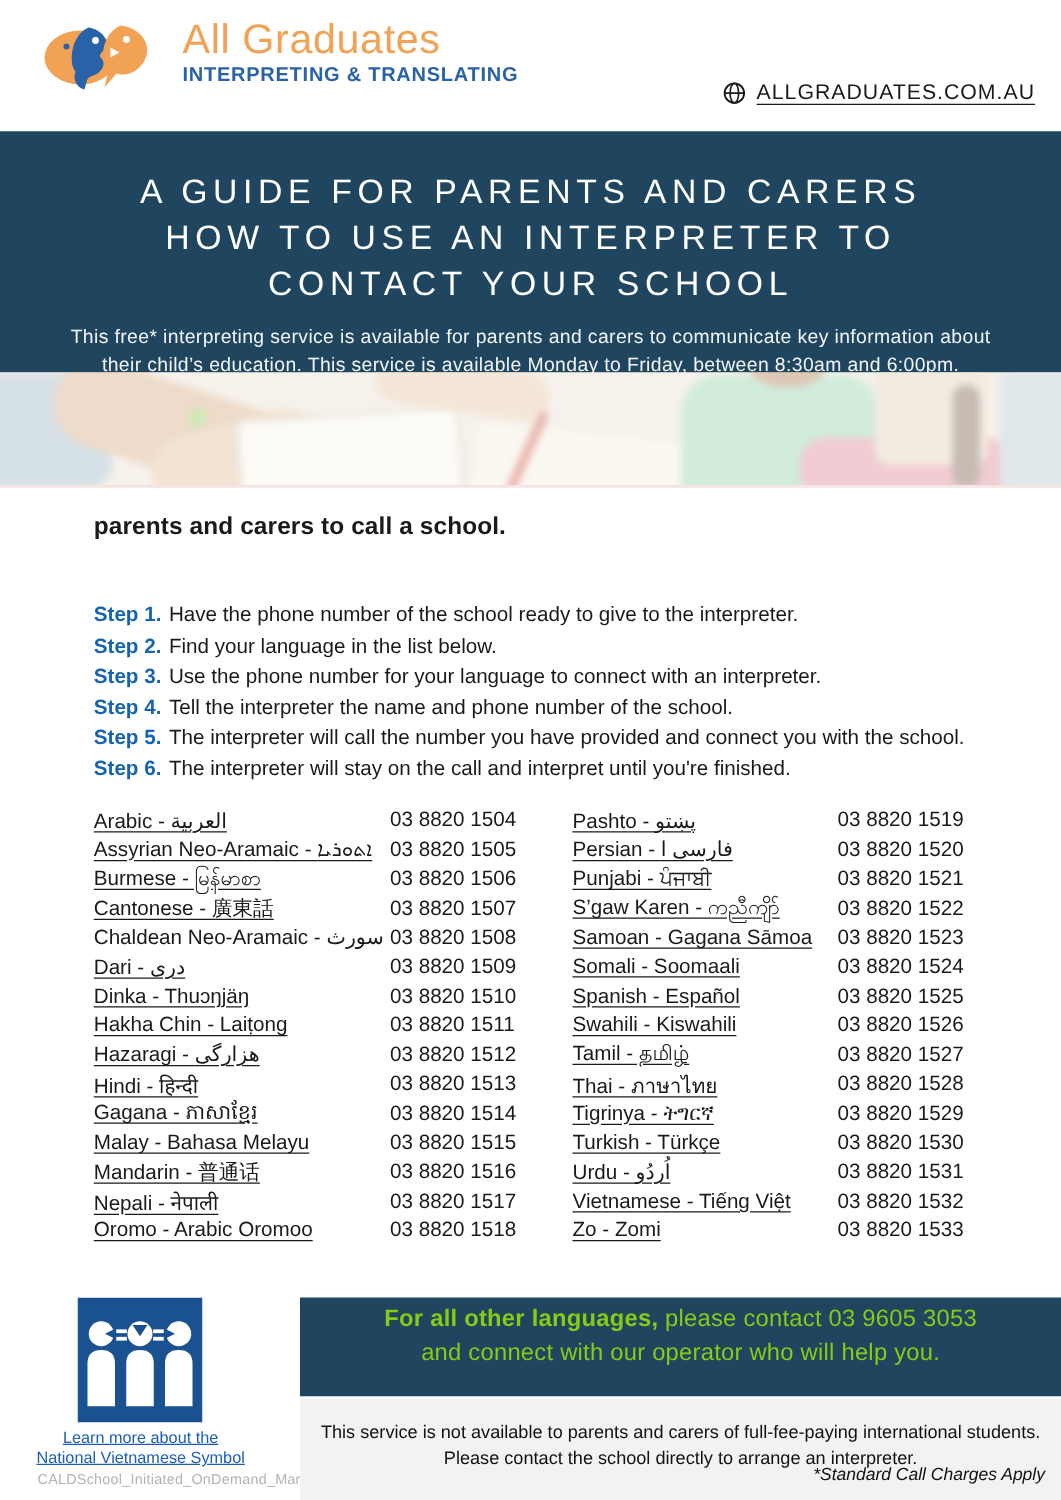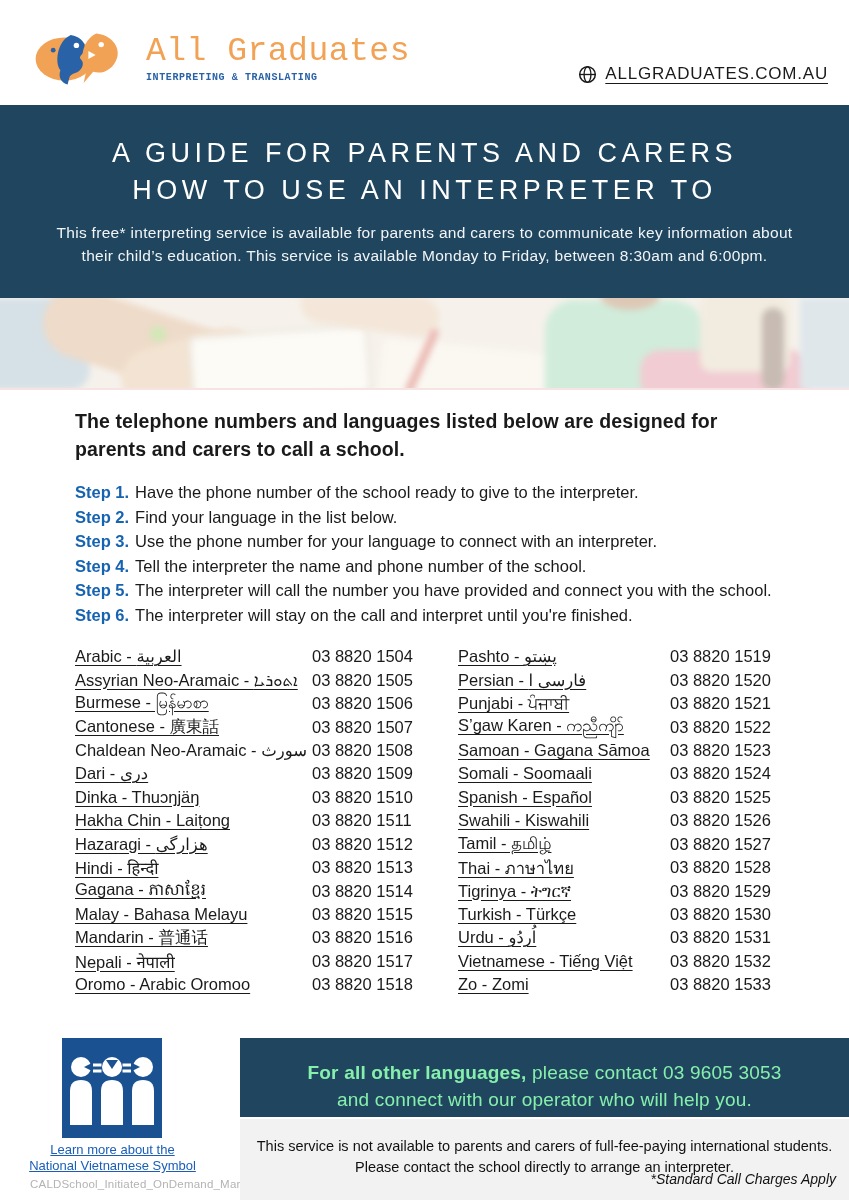--- a/index.html
+++ b/index.html
@@ -5,24 +5,24 @@
   * { margin:0; padding:0; box-sizing:border-box; }
   html,body { background:#888; }
   body { font-family:"Liberation Sans", sans-serif; }
   .page {
     position:relative; width:849px; height:1200px; margin:0 auto;
     background:#ffffff; overflow:hidden; color:#1a1a1a;
   }
 
   
   .header { position:absolute; top:0; left:0; right:0; height:105px; background:#fff; }
-  .logo-wrap { position:absolute; left:30px; top:27px; display:flex; align-items:center; gap:12px;font-family:Liberation Mono, monospace; }
+  .logo-wrap { position:absolute; left:30px; top:14px; display:flex; align-items:flex-start; gap:12px; }
   .logo-mark { width:104px; height:64px; }
   .brand-name { font-size:33px; color:#f2a254; letter-spacing:0.5px; font-weight:400; line-height:1.05; }
-  .brand-tagline { font-size:10px; color:#2a62a7; font-weight:bold; letter-spacing:0.6px; margin-top:3px; }
+  .brand-tagline { font-size:16px; color:#2a62a7; font-weight:bold; letter-spacing:0.6px; margin-top:3px; }
   .website { position:absolute; right:21px; top:64px; display:flex; align-items:center; gap:8px;
     font-size:17px; letter-spacing:0.8px; color:#1a1a1a; text-decoration:underline; text-underline-offset:4px; cursor:pointer; }
   .globe { width:19px; height:19px; }
 
   
   .banner { position:absolute; top:105px; left:0; right:0; height:193px; background:#20465f; color:#fff; text-align:center; }
   .banner-title { margin-top:30px; font-size:27px; letter-spacing:4.5px; line-height:37px; font-weight:400; }
   .banner-sub { margin-top:13px; font-size:15.5px; line-height:22.5px; letter-spacing:0.3px; color:#f2f5f7; }
 
   
@@ -46,22 +46,22 @@
   .lang-name { font-size:16.5px; text-decoration:underline; text-underline-offset:3px; justify-self:start; white-space:nowrap; cursor:pointer; }
   .lang-name.plain { text-decoration:none; cursor:default; }
   .lang-phone { font-size:16.5px; white-space:nowrap; }
 
   
   .symbol-box { position:absolute; left:62px; top:1038px; width:100px; height:100px; }
   .symbol-link { position:absolute; left:20px; top:1142px; width:185px; text-align:center;
     font-size:13px; line-height:16px; color:#1a5eb8; text-decoration:underline; cursor:pointer; }
   .file-label { position:absolute; left:14px; top:1178px; font-size:11.5px; color:#b3b3b3; letter-spacing:0.2px;margin-left:16px; }
 
-  .other-box { position:absolute; left:240px; top:1038px; right:0; height:79px; background:#20465f; color:#86efac;
-    text-align:center; padding-top:21px; font-size:19px; line-height:27px; letter-spacing:0.2px; }
+  .other-box { position:absolute; left:240px; top:1038px; right:0; height:79px; background:#20465f; color:#84cc16;
+    text-align:center; padding-top:4px; font-size:19px; line-height:27px; letter-spacing:0.2px; }
   .other-box b { font-weight:bold; }
 
   .disclaimer-box { position:absolute; left:240px; top:1119px; right:0; bottom:0; background:#f2f2f2;
     text-align:center; padding-top:17px; font-size:14.5px; line-height:21px; color:#111; }
   .charges-note { position:absolute; right:13px; bottom:10px; font-style:italic; font-size:14px; color:#111; }
 </style>
 </head>
 <body>
 
 <div class="page">
@@ -89,20 +89,21 @@
         <line x1="1.8" y1="10" x2="18.2" y2="10" stroke="#1a1a1a" stroke-width="1.4"></line>
       </svg>
       <span>ALLGRADUATES.COM.AU</span>
     </div>
   </div>
 
   <div class="banner">
     <div class="banner-title">
       <div>A GUIDE FOR PARENTS AND CARERS</div>
       <div>HOW TO USE AN INTERPRETER TO</div>
+      <div>CONTACT YOUR SCHOOL</div>
     </div>
     <div class="banner-sub">
       <div>This free* interpreting service is available for parents and carers to communicate key information about</div>
       <div>their child’s education. This service is available Monday to Friday, between 8:30am and 6:00pm.</div>
     </div>
   </div>
 
   <div class="photo">
     <div class="sh" style="left:-30px;top:0;width:120px;height:92px;background:#a9c0cc;border-radius:20px;"></div>
     <div class="sh" style="left:40px;top:10px;width:200px;height:70px;background:#dcb48f;border-radius:40px;transform:rotate(18deg);"></div>
@@ -115,21 +116,20 @@
     <div class="sh" style="left:545px;top:2px;width:165px;height:110px;background:#9fd8b4;border-radius:30px 40px 10px 10px;"></div>
     <div class="sh" style="left:600px;top:-18px;width:60px;height:30px;background:#b98c66;border-radius:50%;"></div>
     <div class="sh" style="left:640px;top:52px;width:170px;height:50px;background:#e295a2;border-radius:20px;"></div>
     <div class="sh" style="left:700px;top:-6px;width:90px;height:80px;background:#e3d7bf;border-radius:12px;"></div>
     <div class="sh" style="left:762px;top:10px;width:22px;height:82px;background:#8a7260;border-radius:10px;"></div>
     <div class="sh" style="left:800px;top:0;width:60px;height:92px;background:#bccdd6;"></div>
     <div class="photo-overlay"></div>
   </div>
 
   <div class="intro">
-    <div>The telephone numbers and languages listed below are designed for</div>
     <div>parents and carers to call a school.</div>
   </div>
 
   <div class="steps">
 
       <div class="step">
         <span class="step-label">Step 1.</span><span class="step-text">Have the phone number of the school ready to give to the interpreter.</span>
       </div>
 
       <div class="step">

